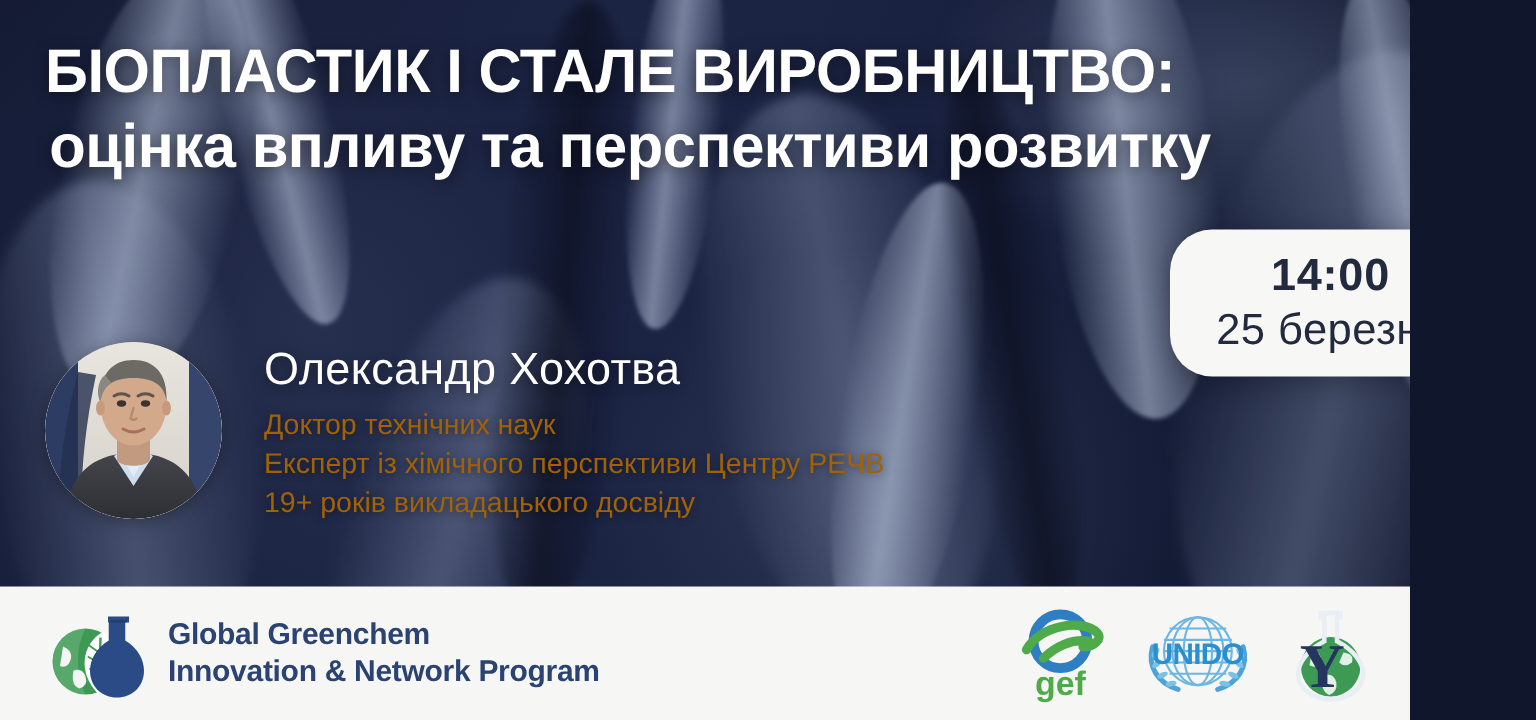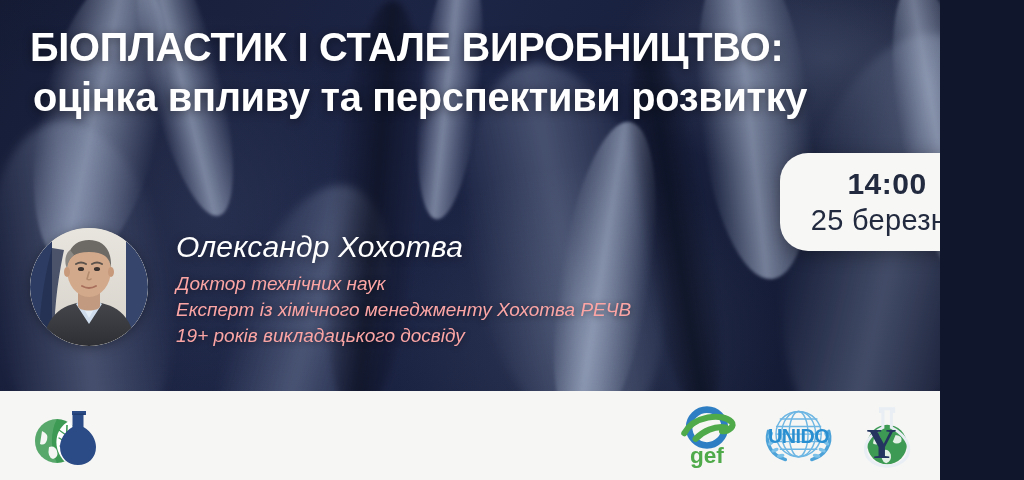--- a/index.html
+++ b/index.html
@@ -85,31 +85,30 @@
     overflow:hidden;
     background:#dcd9d2;
     box-shadow:0 2px 12px rgba(0,0,0,.35);
   }
   .avatar svg { display:block; width:100%; height:100%; }
 
   .speaker {
     position:absolute;
     left:176px; top:228px;
     color:#ffffff;
-    font-style:italic;
   }
   .speaker .name {
     font-size:30px; line-height:38px;
     letter-spacing:.2px;
     margin-bottom:5px;
     text-shadow:0 2px 8px rgba(0,0,0,.4);
   }
   .speaker .sub {
     font-size:19px; line-height:26px;
-    color:#fca5a5;
+    color:#a16207;
     text-shadow:0 1px 6px rgba(0,0,0,.45);
   }
 
   
   .footer {
     position:absolute;
     left:0; bottom:0;
     width:1024px; height:89px;
     background:#f6f6f4;
     display:flex; align-items:center;
@@ -208,21 +207,21 @@
 
         <ellipse cx="37" cy="44" rx="3" ry="5" fill="#c79a7c"></ellipse>
         <ellipse cx="81" cy="44" rx="3" ry="5" fill="#c79a7c"></ellipse>
       </g>
     </svg>
   </div>
 
   <div class="speaker">
     <div class="name">Олександр Хохотва</div>
     <div class="sub">Доктор технічних наук</div>
-    <div class="sub">Експерт із хімічного менеджменту Хохотва РЕЧВ</div>
+    <div class="sub">Експерт із хімічного перспективи Центру РЕЧВ</div>
     <div class="sub">19+ років викладацького досвіду</div>
   </div>
 
   <div class="footer">
 
     <div class="brand">
       <svg class="mark" viewBox="0 0 66 62" xmlns="http://www.w3.org/2000/svg">
 
         <circle cx="25" cy="36" r="22" fill="#3d9a54"></circle>
         <path d="M25 14 a22 22 0 0 0 0 44 a16 30 0 0 1 0 -44Z" fill="#ffffff" opacity=".14"></path>
@@ -230,20 +229,24 @@
         <path d="M17 42 q6 -2 8 4 q2 6 -4 8 q-6 -2 -4 -12Z" fill="#f3f6f2"></path>
         <path d="M33 20 q7 1 6 7 q-4 4 -8 0 Z" fill="#f3f6f2"></path>
 
         <path d="M37 16 C22 24 20 44 33 57 C46 46 47 26 37 16Z" fill="#ffffff"></path>
         <path d="M35 20 L34 55" stroke="#3d9a54" stroke-width="1.6" fill="none"></path>
         <path d="M34 30 L27 25 M34 37 L27 33 M34 44 L28 41 M35 30 L42 26 M35 37 L42 34 M35 44 L41 41" stroke="#3d9a54" stroke-width="1.3" fill="none" stroke-linecap="round"></path>
 
         <path d="M40 6 L54 6 L54 10 L51.5 10 L51.5 22 C60 27 64 35 64 42 C64 53 56 60 46 60 C36 60 28 53 28 42 C28 35 32 27 40.5 22 L40.5 10 L40 10 Z" fill="#2b4b86"></path>
         <path d="M41.5 8.5 L52.5 8.5 L52.5 10 L41.5 10 Z" fill="#213c6e"></path>
       </svg>
+      <div class="words">
+        <div>Global Greenchem</div>
+        <div>Innovation &amp; Network Program</div>
+      </div>
     </div>
 
     <div class="partners">
 
       <svg class="plogo" viewBox="0 0 72 70" xmlns="http://www.w3.org/2000/svg">
         <circle cx="36" cy="26" r="19" fill="none" stroke="#2e7ec4" stroke-width="7"></circle>
         <path d="M12 32 C22 14 52 10 62 20 C66 24 60 30 52 30" fill="none" stroke="#4faa4a" stroke-width="6.5" stroke-linecap="round"></path>
         <path d="M24 38 C32 30 44 24 56 26" fill="none" stroke="#4faa4a" stroke-width="6.5" stroke-linecap="round"></path>
         <text x="36" y="64" text-anchor="middle" font-family="Liberation Sans, sans-serif" font-size="24" font-weight="bold" fill="#4faa4a">gef</text>
       </svg>

